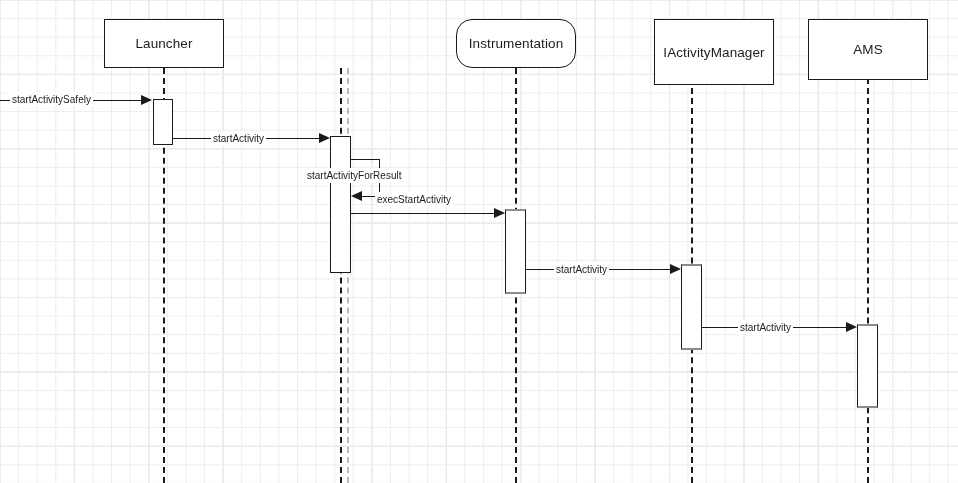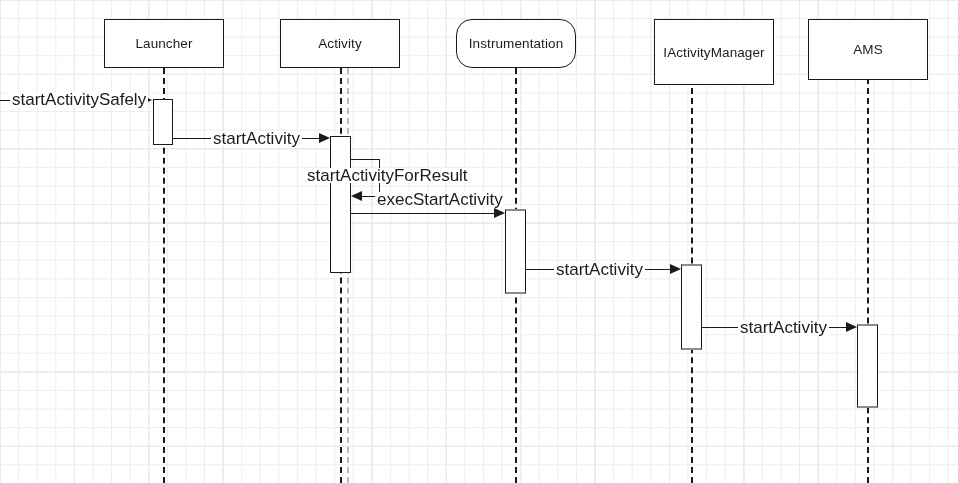--- a/index.html
+++ b/index.html
@@ -88,21 +88,21 @@
   .arrowhead-left {
     position: absolute;
     width: 0;
     height: 0;
     border-top: 5px solid transparent;
     border-bottom: 5px solid transparent;
     border-right: 11px solid #1a1a1a;
   }
   .msg-label {
     position: absolute;
-    font-size: 17px;
+    font-size: 10px;
     color: #1c1c1c;
     background: #ffffff;
     padding: 0 2px;
     white-space: nowrap;
     line-height: 15px;
   }
 </style>
 </head>
 <body>
 
@@ -116,23 +116,20 @@
   <div class="lifeline" style="left:515px; top:68px; height:415px;"></div>
 
   <div class="lifeline" style="left:691px; top:68px; height:415px;"></div>
 
   <div class="lifeline" style="left:867px; top:68px; height:415px;"></div>
 
   <div class="participant" style="left:104px; top:19px; width:120px; height:49px;">
     <span>Launcher</span>
   </div>
 
-  <div class="participant" style="left:280px; top:19px; width:120px; height:49px;">
-    <span>Activity</span>
-  </div>
 
   <div class="participant" style="left:456px; top:19px; width:120px; height:49px;border-radius:16px;">
     <span>Instrumentation</span>
   </div>
 
   <div class="participant" style="left:654px; top:19px; width:120px; height:66px;">
     <span>IActivityManager</span>
   </div>
 
   <div class="participant" style="left:808px; top:19px; width:120px; height:61px;">

